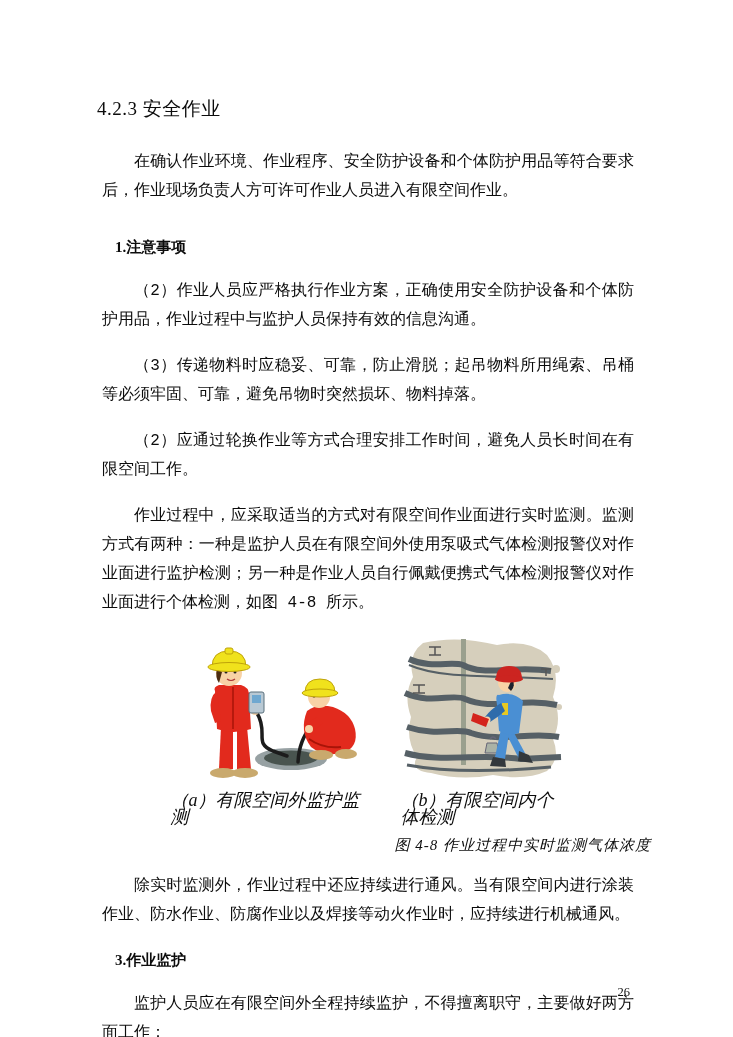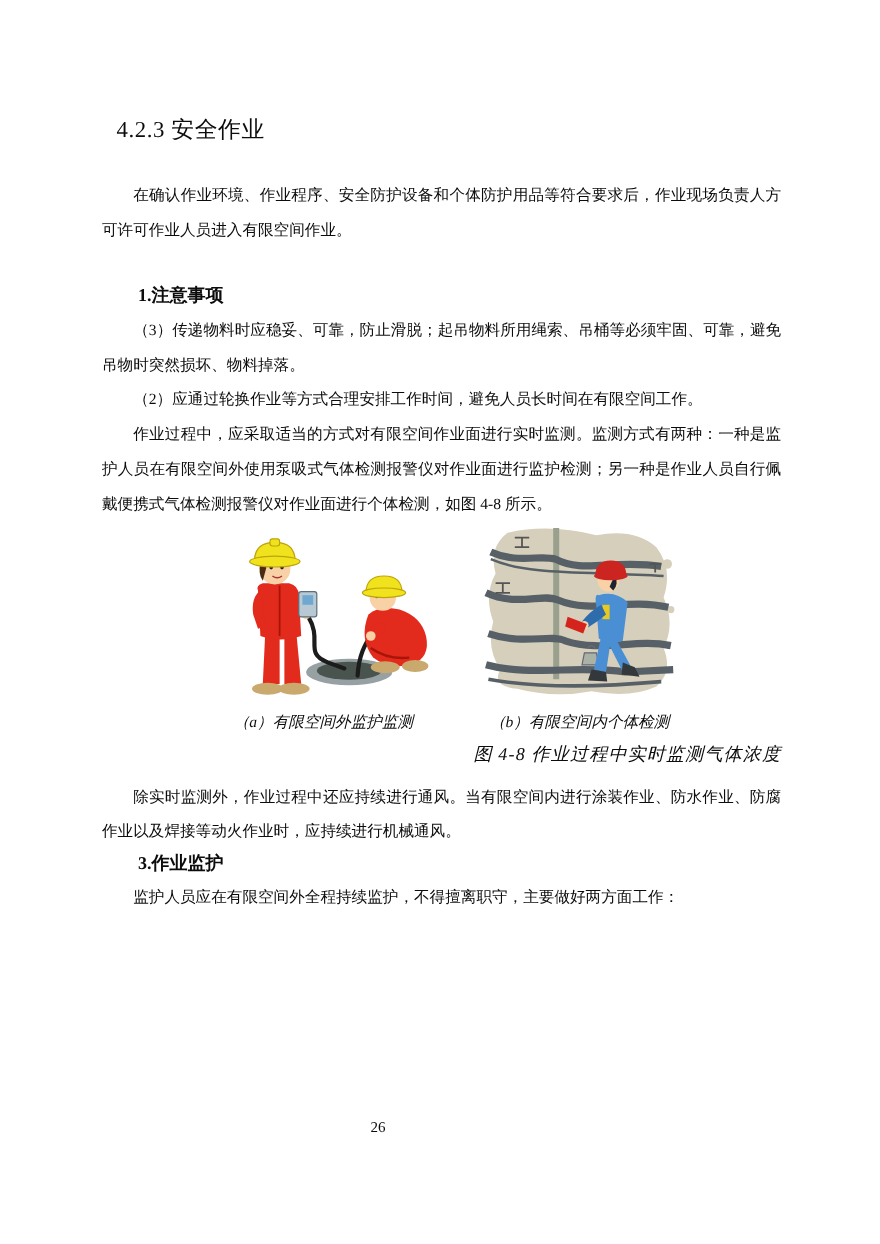--- a/index.html
+++ b/index.html
@@ -5,45 +5,46 @@
   html,body{margin:0;padding:0;}
   body{
     width:733px;height:1037px;background:#ffffff;position:relative;
     font-family:"Liberation Serif","DejaVu Serif",serif;color:#0c0c0c;
     overflow:hidden;
   }
   .content{position:absolute;left:85px;top:97px;width:566px;}
   .section-heading{
     font-size:19px;font-weight:400;margin:0 0 27px 12px;line-height:24px;letter-spacing:.5px;
   }
-  p.body{font-size:13px;line-height:29px;margin:0;text-align:justify;}
+  p.body{font-size:16px;line-height:29px;margin:17px;text-align:justify;font-family:Liberation Mono, monospace;}
   p.indent{text-indent:2em;}
   p.subhead{font-weight:700;text-indent:2em;font-size:15px;line-height:26px;margin:0;}
   p.mt14{margin-top:28px;}
   figure{margin:2px 0 10px 0;padding:0;}
   .fig-row{display:flex;justify-content:center;align-items:flex-end;gap:32px;}
   .fig-captions{display:flex;justify-content:center;gap:32px;margin-top:9px;}
-  .fig-cap{font-size:13px;line-height:17px;text-align:center;font-style:italic;}
+  .fig-cap{font-size:18px;line-height:17px;text-align:left;font-style:italic;}
   .cap-a{width:198px;}
   .cap-b{width:165px;}
   .fig-title{text-align:right;font-size:15px;line-height:20px;margin-top:9px;font-style:italic;letter-spacing:1px;}
   .after-fig{margin-top:10px;}
-  .page-number{position:absolute;top:932px;left:0;width:630px;text-align:center;font-size:12.5px;}
+  .page-number{position:absolute;top:985px;left:0;width:630px;text-align:right;font-size:12.5px;}
   svg{display:block;}
 </style>
 </head>
 <body>
 
 <div class="content">
 
   <h1 class="section-heading">4.2.3 安全作业</h1>
 
   <p class="body indent">在确认作业环境、作业程序、安全防护设备和个体防护用品等符合要求后，作业现场负责人方可许可作业人员进入有限空间作业。</p>
 
   <p class="subhead mt14">1.注意事项</p>
+  <p class="body indent">（2）作业人员应严格执行作业方案，正确使用安全防护设备和个体防护用品，作业过程中与监护人员保持有效的信息沟通。</p>
   <p class="body indent">（3）传递物料时应稳妥、可靠，防止滑脱；起吊物料所用绳索、吊桶等必须牢固、可靠，避免吊物时突然损坏、物料掉落。</p>
   <p class="body indent">（2）应通过轮换作业等方式合理安排工作时间，避免人员长时间在有限空间工作。</p>
 
   <p class="body indent">作业过程中，应采取适当的方式对有限空间作业面进行实时监测。监测方式有两种：一种是监护人员在有限空间外使用泵吸式气体检测报警仪对作业面进行监护检测；另一种是作业人员自行佩戴便携式气体检测报警仪对作业面进行个体检测，如图 4-8 所示。</p>
 
   <figure>
     <div class="fig-row">
 
       <svg width="198" height="148" viewBox="0 0 198 148" aria-hidden="true">
 

